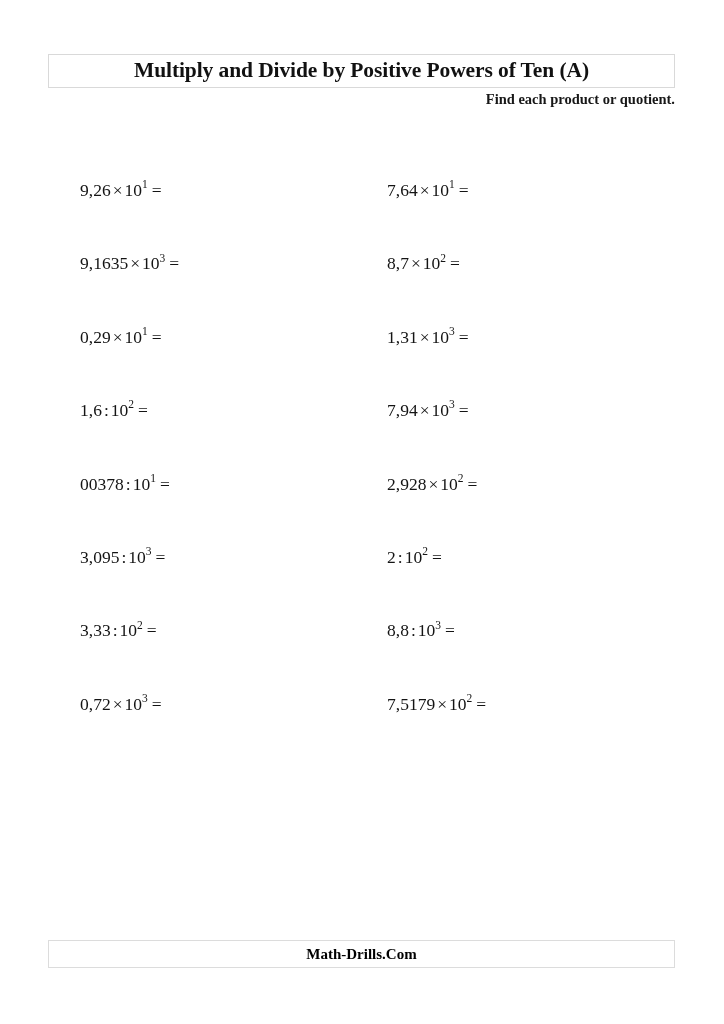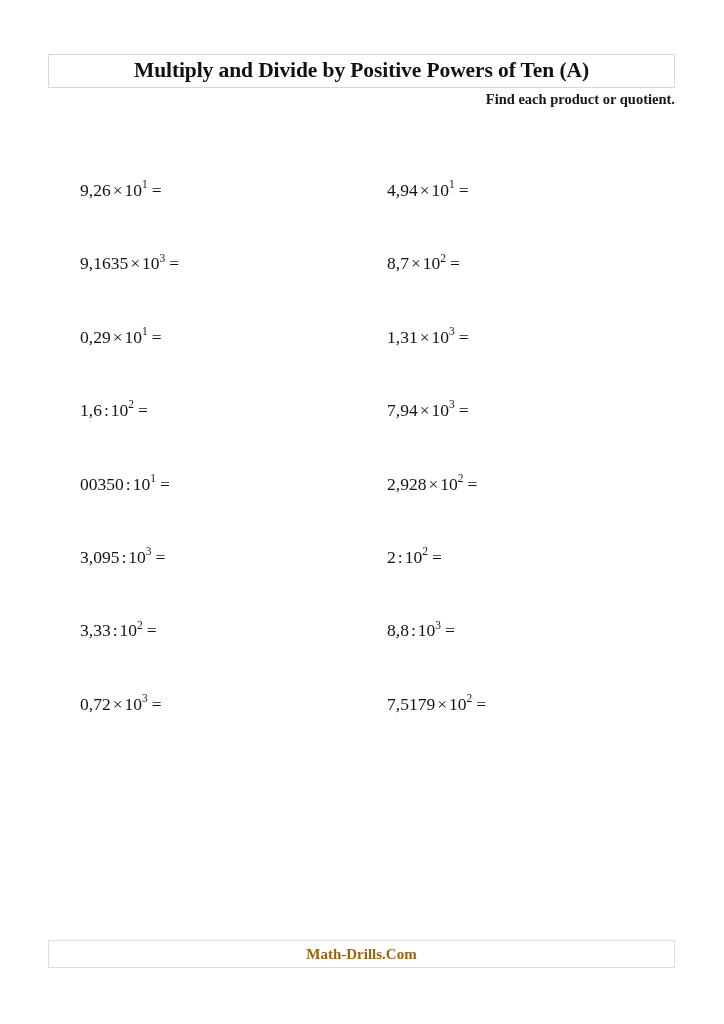--- a/index.html
+++ b/index.html
@@ -106,55 +106,55 @@
     height: 28px;
     border: 1px solid #dcdcdc;
     box-sizing: border-box;
     display: flex;
     align-items: center;
     justify-content: center;
   }
   .footer-text {
     font-size: 15px;
     font-weight: bold;
-    color: #a16207;
+    color: #000000;
     line-height: 1;
     white-space: nowrap;
   }
 </style>
 </head>
 <body>
 
 <div class="page">
 
   <div class="title-box">
     <div class="title-text">Multiply and Divide by Positive Powers of Ten (A)</div>
   </div>
 
   <div class="subtitle">Find each product or quotient.</div>
 
   <div class="problems">
       <div class="prow">
         <div class="prob col-left"><span class="num">9,26</span><span class="op">×</span><span class="base">10</span><span class="exp">1</span><span class="eq">=</span></div>
-        <div class="prob col-right"><span class="num">4,94</span><span class="op">×</span><span class="base">10</span><span class="exp">1</span><span class="eq">=</span></div>
+        <div class="prob col-right"><span class="num">7,64</span><span class="op">×</span><span class="base">10</span><span class="exp">1</span><span class="eq">=</span></div>
       </div>
       <div class="prow">
         <div class="prob col-left"><span class="num">9,1635</span><span class="op">×</span><span class="base">10</span><span class="exp">3</span><span class="eq">=</span></div>
         <div class="prob col-right"><span class="num">8,7</span><span class="op">×</span><span class="base">10</span><span class="exp">2</span><span class="eq">=</span></div>
       </div>
       <div class="prow">
         <div class="prob col-left"><span class="num">0,29</span><span class="op">×</span><span class="base">10</span><span class="exp">1</span><span class="eq">=</span></div>
         <div class="prob col-right"><span class="num">1,31</span><span class="op">×</span><span class="base">10</span><span class="exp">3</span><span class="eq">=</span></div>
       </div>
       <div class="prow">
         <div class="prob col-left"><span class="num">1,6</span><span class="op">:</span><span class="base">10</span><span class="exp">2</span><span class="eq">=</span></div>
         <div class="prob col-right"><span class="num">7,94</span><span class="op">×</span><span class="base">10</span><span class="exp">3</span><span class="eq">=</span></div>
       </div>
       <div class="prow">
-        <div class="prob col-left"><span class="num">00350</span><span class="op">:</span><span class="base">10</span><span class="exp">1</span><span class="eq">=</span></div>
+        <div class="prob col-left"><span class="num">00378</span><span class="op">:</span><span class="base">10</span><span class="exp">1</span><span class="eq">=</span></div>
         <div class="prob col-right"><span class="num">2,928</span><span class="op">×</span><span class="base">10</span><span class="exp">2</span><span class="eq">=</span></div>
       </div>
       <div class="prow">
         <div class="prob col-left"><span class="num">3,095</span><span class="op">:</span><span class="base">10</span><span class="exp">3</span><span class="eq">=</span></div>
         <div class="prob col-right"><span class="num">2</span><span class="op">:</span><span class="base">10</span><span class="exp">2</span><span class="eq">=</span></div>
       </div>
       <div class="prow">
         <div class="prob col-left"><span class="num">3,33</span><span class="op">:</span><span class="base">10</span><span class="exp">2</span><span class="eq">=</span></div>
         <div class="prob col-right"><span class="num">8,8</span><span class="op">:</span><span class="base">10</span><span class="exp">3</span><span class="eq">=</span></div>
       </div>

